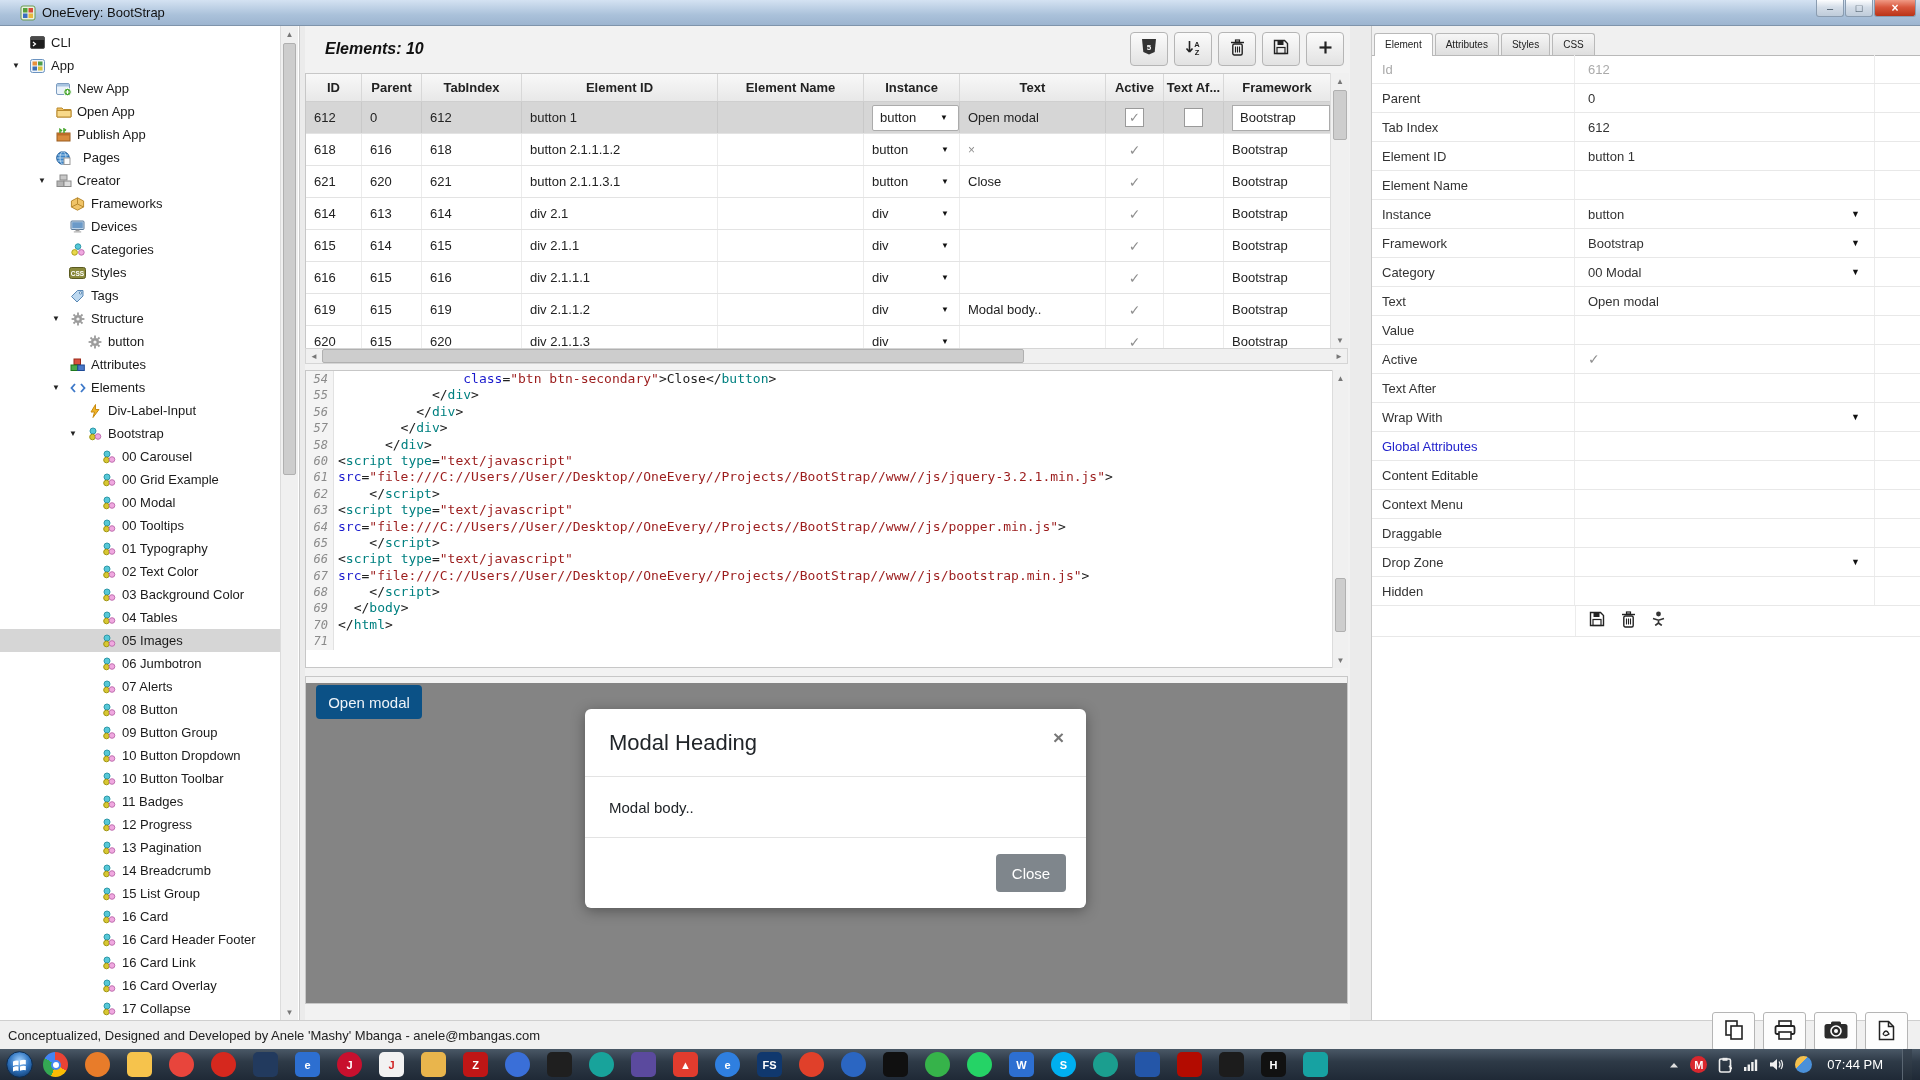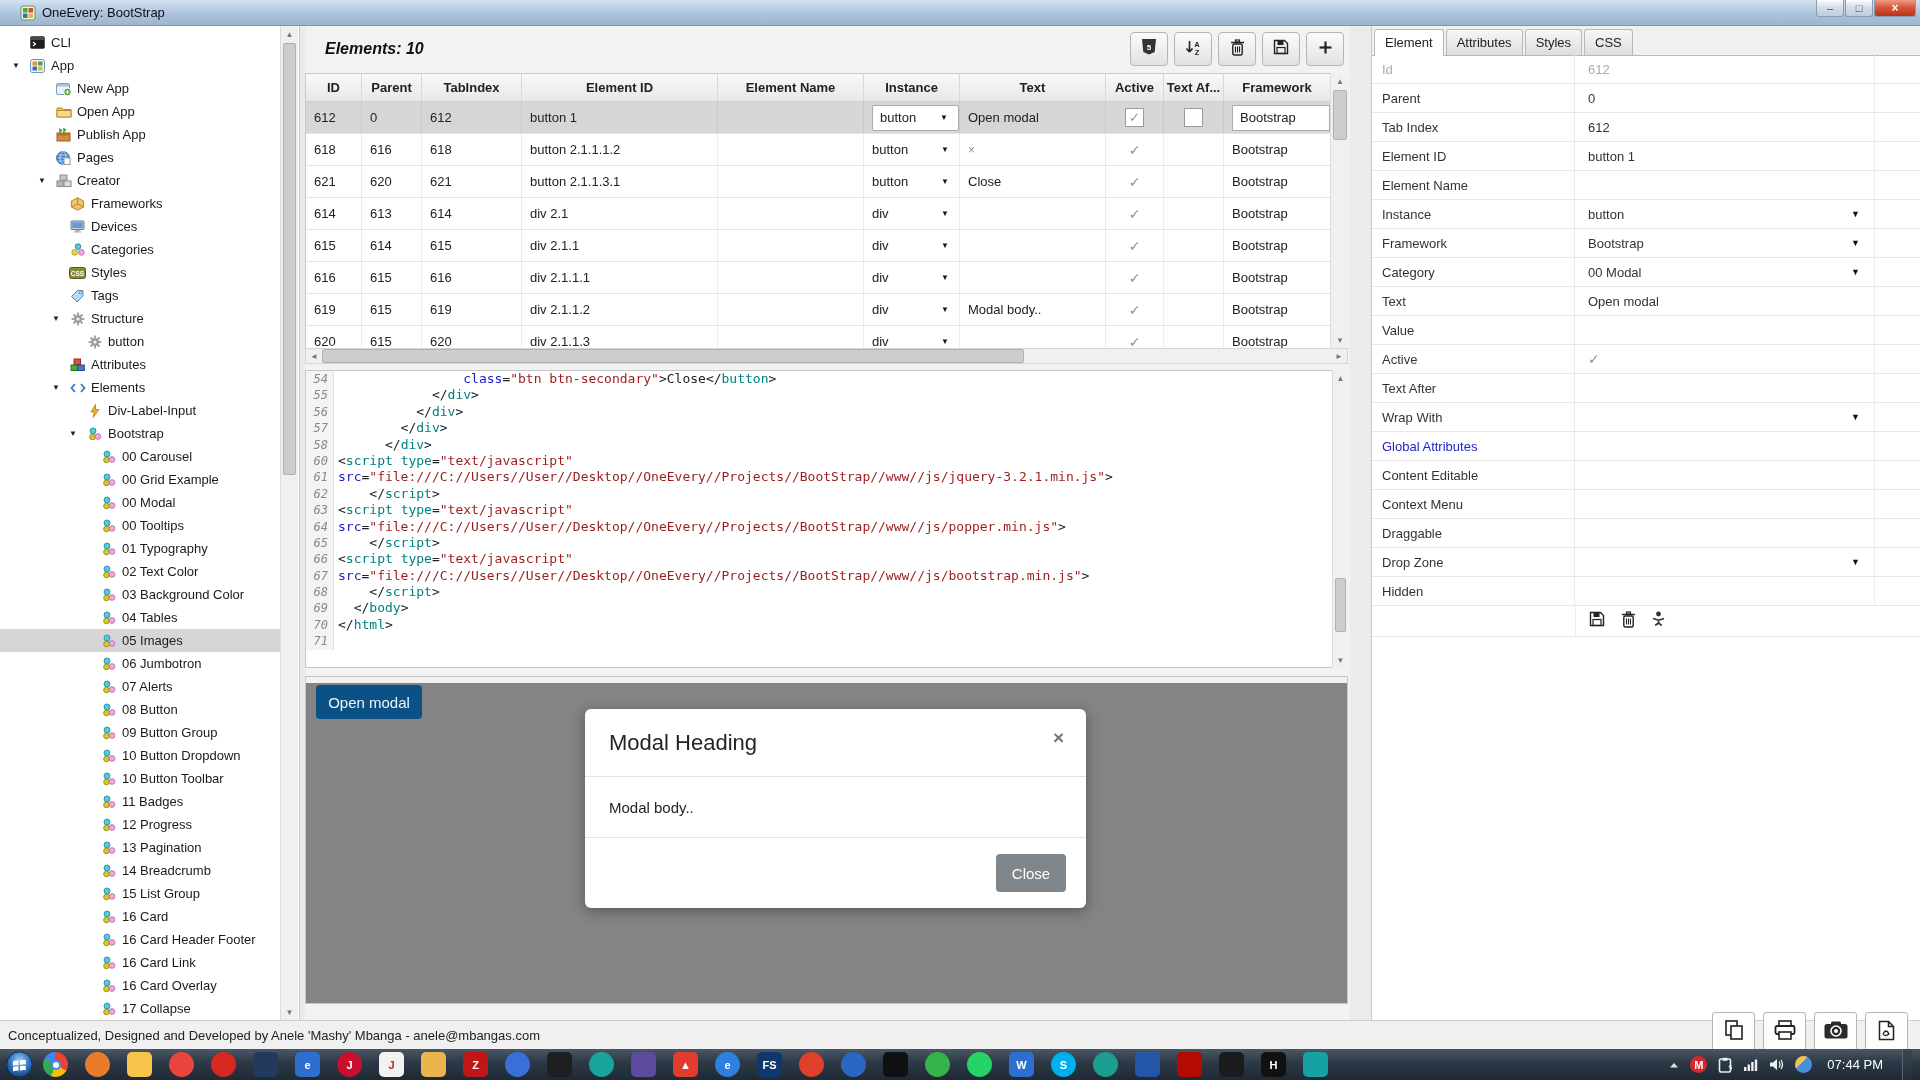--- a/index.html
+++ b/index.html
@@ -68,21 +68,21 @@
      box-shadow:0 3px 14px rgba(0,0,0,.35);display:flex;flex-direction:column;}
   .mhead{height:68px;border-bottom:1px solid #e3e3e3;display:flex;align-items:center;padding:0 24px;box-sizing:border-box;position:relative;}
   .mtitle{font-size:22px;color:#212529;}
   .mx{position:absolute;right:22px;top:18px;font-size:19px;color:#777;font-weight:bold;}
   .mbody{height:60px;border-bottom:1px solid #e3e3e3;display:flex;align-items:center;padding:0 24px;font-size:15px;color:#212529;}
   .mfoot{flex:1;display:flex;align-items:center;justify-content:flex-end;padding-right:20px;}
   .mclose{width:70px;height:38px;background:#7f868c;color:#fff;border-radius:4px;display:flex;align-items:center;justify-content:center;font-size:15px;}
   
   .right{position:absolute;top:0;left:1371px;width:549px;height:994px;background:#fff;border-left:1px solid #c8c8c8;box-sizing:border-box;}
   .tabs{display:flex;height:29px;background:#f0f0f0;border-bottom:1px solid #b9b9b9;align-items:flex-end;padding-left:2px;}
-  .tab{font-size:13px;padding:5px 10px 5px 10px;border:1px solid #b9b9b9;border-bottom:none;border-radius:3px 3px 0 0;
+  .tab{font-size:10px;padding:5px 10px 5px 10px;border:1px solid #b9b9b9;border-bottom:none;border-radius:3px 3px 0 0;
        background:linear-gradient(#f6f6f6,#dedede);margin-right:2px;color:#222;}
   .tab.active{background:#fff;position:relative;top:1px;padding-bottom:6px;}
   .pgrid{position:absolute;top:29px;left:0;right:0;}
   .prow{height:28px;display:flex;border-bottom:1px solid #e8e8e8;align-items:center;position:relative;}
   .plabel{width:203px;padding-left:10px;box-sizing:border-box;font-size:13px;color:#333;border-right:1px solid #ececec;height:100%;display:flex;align-items:center;}
   .pvalue{width:300px;padding-left:13px;box-sizing:border-box;font-size:13px;color:#333;border-right:1px solid #ececec;height:100%;display:flex;align-items:center;position:relative;}
   .prow.dim .plabel,.prow.dim .pvalue{color:#aaa;}
   .prow.link .plabel{color:#2323cc;}
   .pcaret{position:absolute;right:14px;font-size:9px;color:#111;}
   .pfoot{height:30px;display:flex;align-items:center;border-bottom:1px solid #e8e8e8;}
@@ -192,21 +192,21 @@
           </div>
           <div class="trow">
             <span class="t-ico" style="left: 55px;">
               <svg width="15" height="14">
                 <circle cx="7" cy="7" r="6.3" fill="#3d85c8" stroke="#1f5a96"></circle>
                 <ellipse cx="7" cy="7" rx="3" ry="6.3" fill="none" stroke="#cfe4f4" stroke-width="0.8"></ellipse>
                 <path d="M0.9 7 h12.2 M1.8 4 h10.4 M1.8 10 h10.4" stroke="#cfe4f4" stroke-width="0.8" fill="none"></path>
                 <rect x="8" y="7" width="6" height="6.5" fill="#fdfdfd" stroke="#999"></rect>
               </svg>
             </span>
-            <span class="t-lbl" style="left: 77px;">Pages</span>
+            <span class="t-lbl" style="left: 83px;">Pages</span>
           </div>
           <div class="trow">
             <span class="t-arrow" style="left: 37px;">▼</span>
             <span class="t-ico" style="left: 55px;">
               <svg width="16" height="14">
                 <rect x="4" y="1" width="7" height="5" fill="#c8c8c8" stroke="#8a8a8a"></rect>
                 <rect x="1" y="7" width="7" height="5.5" fill="#b4b4b4" stroke="#8a8a8a"></rect>
                 <rect x="8" y="7" width="7" height="5.5" fill="#dcdcdc" stroke="#8a8a8a"></rect>
               </svg>
             </span>

